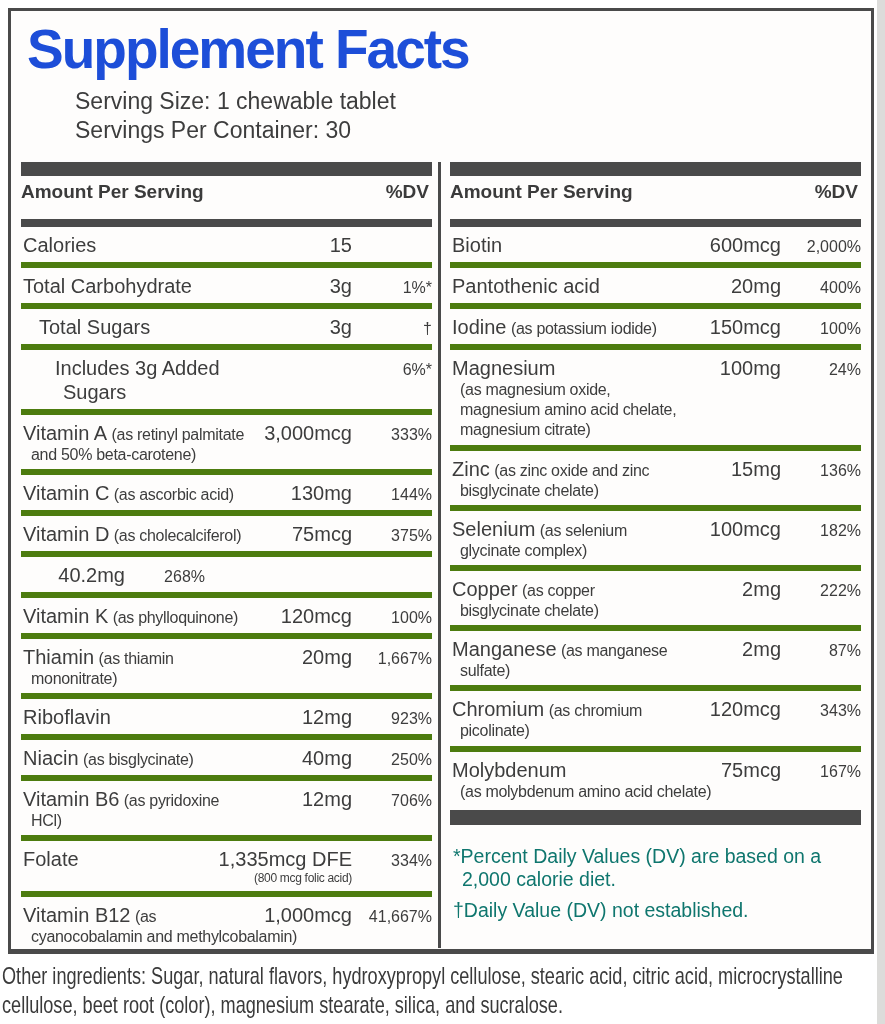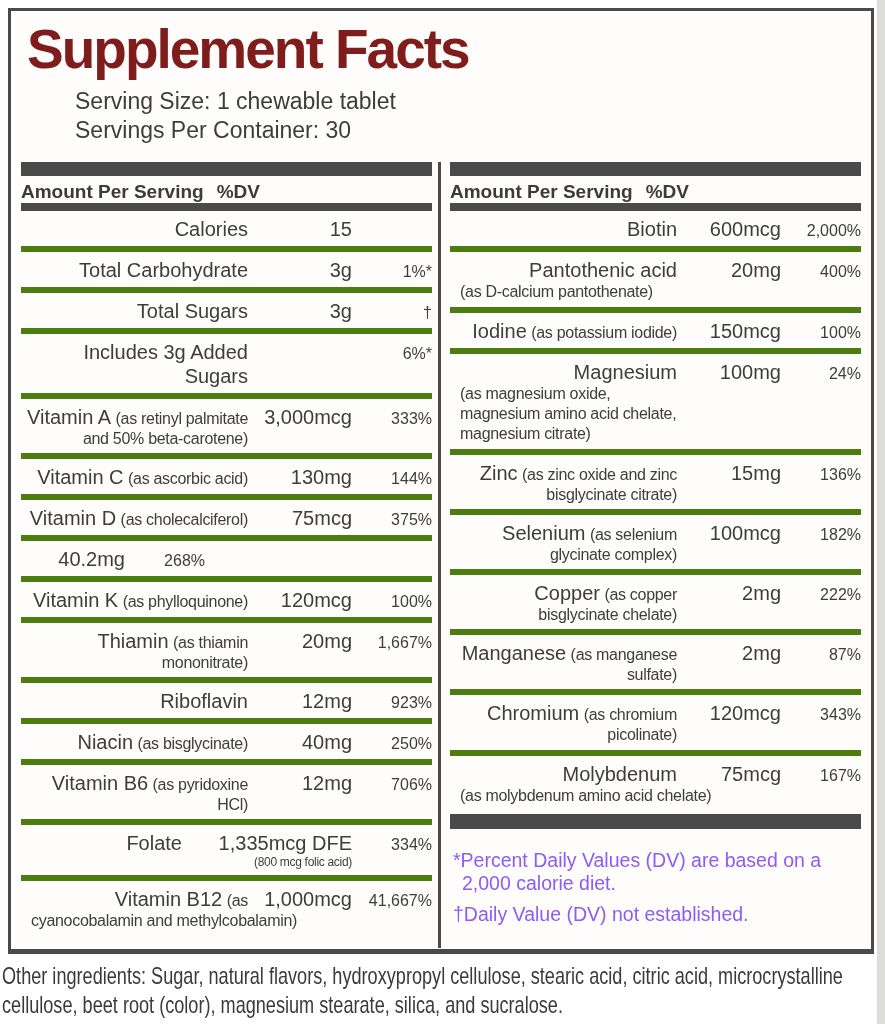--- a/index.html
+++ b/index.html
@@ -4,53 +4,53 @@
 <style>
   * { margin:0; padding:0; box-sizing:border-box; }
   html,body { width:885px; height:1024px; background:#ffffff; overflow:hidden;
               font-family:"Liberation Sans", sans-serif; color:#3d3d3d; }
   .page-edge { position:absolute; right:0; top:0; width:8px; height:1024px; background:#dcdcda; }
 
   .label-box { position:absolute; left:8px; top:8px; width:866px; height:946px;
                border:3px solid #4a4a4a; border-bottom-width:5px; background:#fefdfc; }
 
   .title-area { padding:10px 16px 4px 16px; }
-  .panel-title { font-size:55px; font-weight:bold; letter-spacing:-2px; color:#7f1d1d; line-height:1.05; }
+  .panel-title { font-size:55px; font-weight:bold; letter-spacing:-2px; color:#1d4ed8; line-height:1.05; }
   .serving-line { font-size:23px; line-height:1.28; color:#3d3d3d; margin-left:2px; }
   .serving-block { margin-top:8px;margin-left:46px; }
 
   .facts { display:flex; align-items:stretch; margin:12px 10px 0 10px; height:786px; }
   .col { flex:1; min-width:0; display:flex; flex-direction:column; }
   .col.right-col { border-left:3px solid #4a4a4a; padding-left:9px; }
   .col.left-col { padding-right:6px; }
 
   .bar-thick { height:14px; background:#4a4a4a; flex:none; }
   .bar-mid   { height:8px;  background:#4a4a4a; flex:none; }
   .bar-end   { height:15px; background:#4a4a4a; flex:none; margin-top:3px; }
 
-  .col-header { display:flex; justify-content:flex-start; align-items:baseline; gap:13px;
-                padding:5px 3px 0 0; font-weight:bold; font-size:19px; color:#3b3b3b; }
+  .col-header { display:flex; justify-content:space-between; align-items:baseline; gap:13px;
+                padding:5px 3px 16px 0; font-weight:bold; font-size:19px; color:#3b3b3b; }
 
   .rows { }
   .row { padding:6px 0 5px 0; }
   .row + .row { border-top:6px solid #4d7c0f; }
   .row-main { display:flex; align-items:baseline; }
-  .cell-name { flex:1; min-width:0; padding-left:10px; text-indent:-8px; line-height:1.2;text-align:right; }
+  .cell-name { flex:1; min-width:0; padding-left:10px; text-indent:-8px; line-height:1.2; }
   .cell-name.ind1 { padding-left:26px; }
   .cell-name.ind2 { padding-left:42px; }
   .nm { font-size:20px; }
   .dt { font-size:16px; letter-spacing:-0.3px; }
   .cell-amt { width:104px; flex:none; text-align:right; font-size:20px; white-space:nowrap; line-height:1.2; }
   .cell-amt.wide-amt { width:170px; }
   .amt2 { font-size:12px; letter-spacing:-0.3px; }
   .cell-dv { width:80px; flex:none; text-align:right; font-size:16px; white-space:nowrap; line-height:1.2; }
   .detail2 { font-size:16px; letter-spacing:-0.3px; line-height:1.25; padding-left:10px; max-width:320px; }
   .detail2.narrow-d2 { max-width:235px; }
 
-  .footnotes { padding:20px 2px 0 2px; font-size:19.5px; line-height:1.22; color:#8b5cf6; }
+  .footnotes { padding:20px 2px 0 2px; font-size:19.5px; line-height:1.22; color:#0f766e; }
   .fn { padding-left:10px; text-indent:-9px; }
   .fn + .fn { margin-top:7px; }
 
   .ingredients-wrap { position:absolute; left:2px; top:962px; width:883px; overflow:hidden; height:60px; }
   .ingredients { width:1170px; transform:scaleX(0.755); transform-origin:left top;
                  font-size:24px; line-height:1.2; color:#3a3a3a; }
 </style>
 </head>
 <body>
 
@@ -236,21 +236,20 @@
           </div>
         </div>
         <div class="row">
           <div class="row-main">
             <div class="cell-name"><span class="nm">Pantothenic acid</span></div>
             <div class="cell-amt">
                 <div>20mg</div>
               </div>
             <div class="cell-dv">400%</div>
           </div>
-          <div class="detail2 dt">(as D-calcium pantothenate)</div>
         </div>
         <div class="row">
           <div class="row-main">
             <div class="cell-name"><span class="nm">Iodine</span> <span class="dt">(as potassium iodide)</span></div>
             <div class="cell-amt">
                 <div>150mcg</div>
               </div>
             <div class="cell-dv">100%</div>
           </div>
         </div>
@@ -259,21 +258,21 @@
             <div class="cell-name"><span class="nm">Magnesium</span></div>
             <div class="cell-amt">
                 <div>100mg</div>
               </div>
             <div class="cell-dv">24%</div>
           </div>
           <div class="detail2 dt narrow-d2">(as magnesium oxide, magnesium amino acid chelate, magnesium citrate)</div>
         </div>
         <div class="row">
           <div class="row-main">
-            <div class="cell-name"><span class="nm">Zinc</span> <span class="dt">(as zinc oxide and zinc bisglycinate citrate)</span></div>
+            <div class="cell-name"><span class="nm">Zinc</span> <span class="dt">(as zinc oxide and zinc bisglycinate chelate)</span></div>
             <div class="cell-amt">
                 <div>15mg</div>
               </div>
             <div class="cell-dv">136%</div>
           </div>
         </div>
         <div class="row">
           <div class="row-main">
             <div class="cell-name"><span class="nm">Selenium</span> <span class="dt">(as selenium glycinate complex)</span></div>
             <div class="cell-amt">

